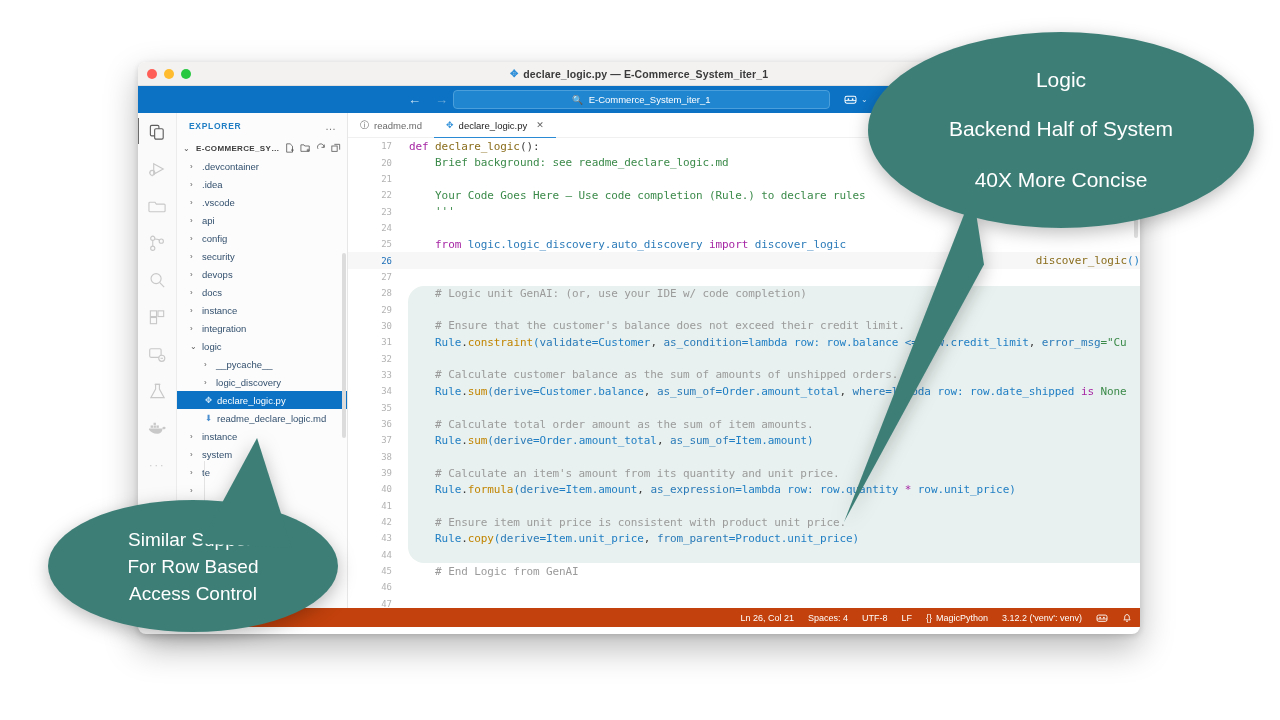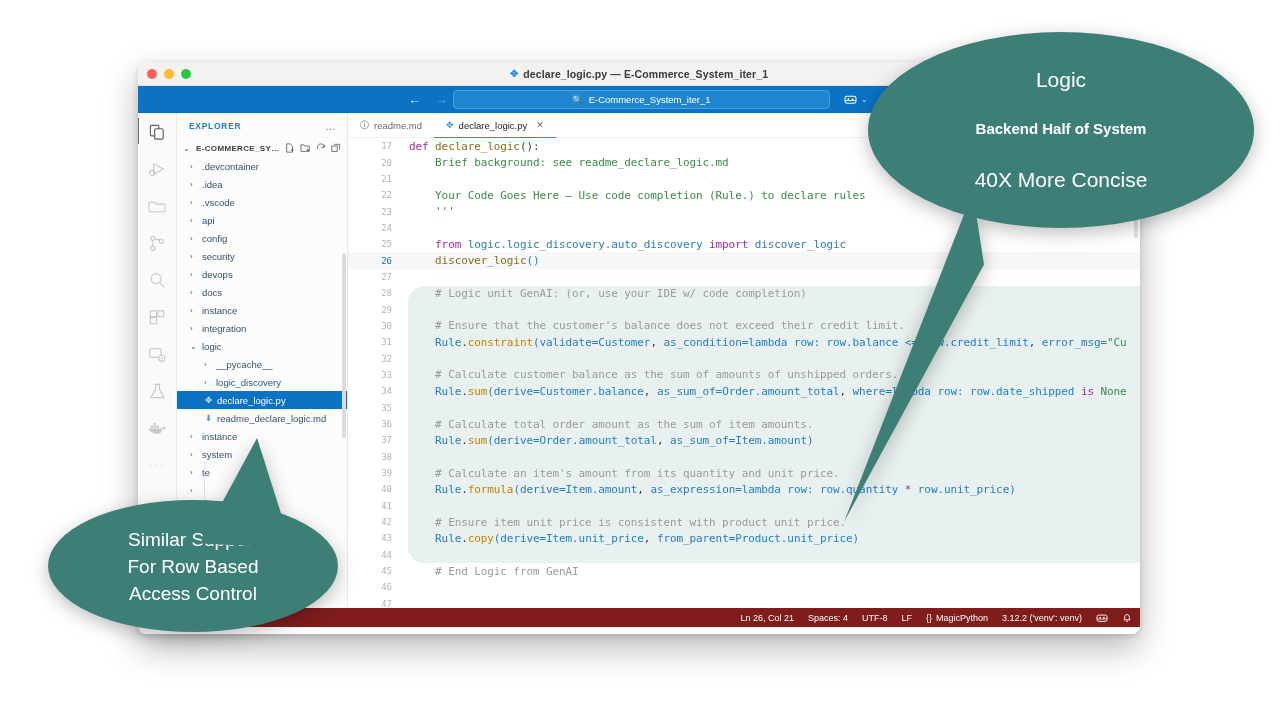--- a/index.html
+++ b/index.html
@@ -108,55 +108,55 @@
 
   .code-area{position:relative;height:471px;font-family:"DejaVu Sans Mono", monospace;}
   .hl-block{
     position:absolute;left:60px;top:148px;width:780px;height:277px;
     background:#e8f1ef;border-radius:16px;
   }
   .rows{position:relative;}
   .crow{height:16.35px;display:flex;align-items:center;white-space:pre;}
   .ln{width:44px;text-align:right;padding-right:17px;font-size:9px;color:#b3b3b3;font-family:"DejaVu Sans Mono", monospace;}
   .crow.cur .ln{color:#1e6fb8;}
-  .crow.cur{background:#f7f7f7;}
+  .crow.cur{background:#f7f7f7;justify-content:space-between;}
   .code{font-size:11px;letter-spacing:-.1px;font-family:"DejaVu Sans Mono", monospace;}
   .kw{color:#a626a4;}
   .fn{color:#8a6d1c;}
   .fn2{color:#c18401;margin-top:32px;}
   .cls{color:#1f7ec4;}
   .pun{color:#3c3c3c;}
   .str{color:#3b8a4a;}
   .cmt{color:#9b9b9b;}
   .var{color:#2b7bb9;}
   .none{color:#3b8a4a;}
   .plain{color:#3c3c3c;}
   .ed-scroll-v{position:absolute;right:2px;top:30px;width:4px;height:70px;background:#e0e0e0;border-radius:2px;}
 
   
   .statusbar{
-    height:19px;background:#7f1d1d;display:flex;align-items:center;
+    height:19px;background:#c2410c;display:flex;align-items:center;
     color:#ffffff;font-size:9px;justify-content:space-between;padding:0 8px;
   }
   .sb-left{display:flex;align-items:center;gap:13px;}
   .sb-right{display:flex;align-items:center;gap:14px;}
   .sb-item{display:flex;align-items:center;gap:4px;white-space:nowrap;}
 
   
   .bubble{position:absolute;filter:drop-shadow(0 5px 9px rgba(0,0,0,.26));}
   .bubble .body{
     background:#3d7f77;border-radius:50%;
     display:flex;flex-direction:column;align-items:center;justify-content:center;
     color:#ffffff;text-align:center;
   }
   .bubble .tail{position:absolute;}
   #bubble-logic{left:868px;top:32px;width:386px;height:196px;}
   #bubble-logic .body{width:386px;height:196px;padding:0;}
   #bubble-logic .ln1{font-size:21px;margin-bottom:24px;}
-  #bubble-logic .ln2{font-size:15px;line-height:26px;margin-bottom:26px;font-weight:bold;}
+  #bubble-logic .ln2{font-size:21px;line-height:26px;margin-bottom:26px;}
   #bubble-logic .ln3{font-size:21px;}
   #bubble-logic .tail{
     left:-24px;top:160px;width:140px;height:330px;
     background:#3d7f77;
     clip-path:polygon(92% 0%, 100% 22%, 0% 100%);
   }
   #bubble-rbac{left:48px;top:500px;width:290px;height:132px;}
   #bubble-rbac .body{width:290px;height:132px;}
   #bubble-rbac .rl{font-size:19px;line-height:27px;}
   #bubble-rbac .tail{

